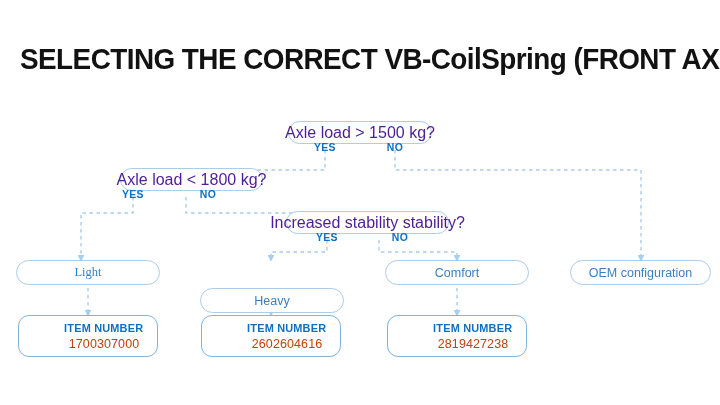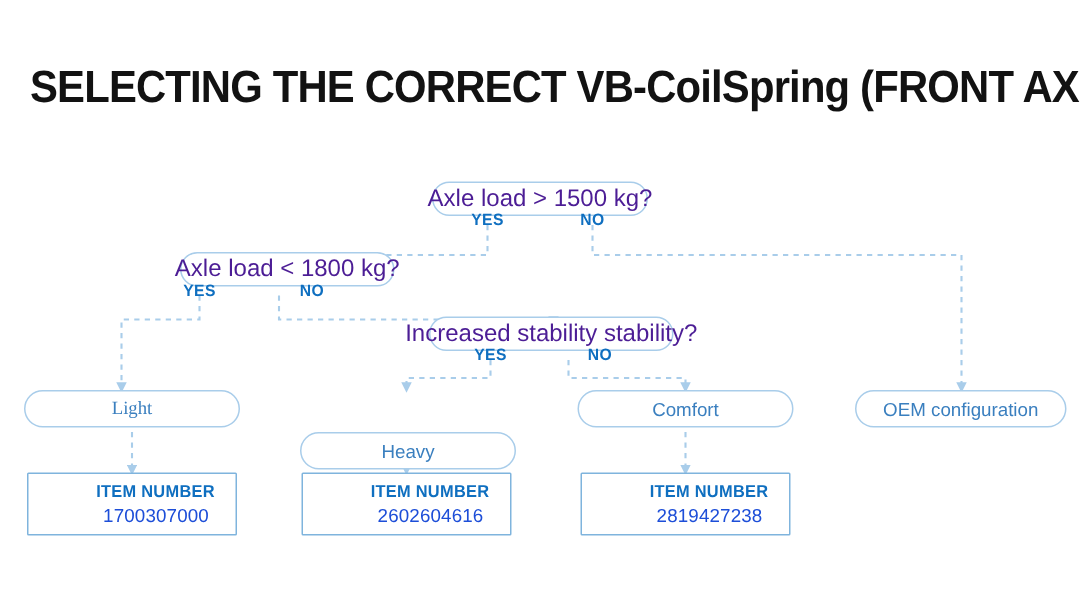--- a/index.html
+++ b/index.html
@@ -56,35 +56,35 @@
   .node.result{
     border:1px solid #a9cdea;
     border-radius:13px;
     height:25px;
     font-size:12.5px;
     color:#3a7fbf;
     white-space:nowrap;
   }
   .node.item{
     border:1.6px solid #7fb4dd;
-    border-radius:1px;
+    border-radius:11px;
     height:42px;
     padding-top:1px;
     padding-left:32px;
   }
   .item-title{
     font-size:11.5px;
     font-weight:bold;
     color:#0f6fc0;
     letter-spacing:0.2px;
     transform:scaleX(0.95);
   }
   .item-number{
     font-size:12.5px;
-    color:#1d4ed8;
+    color:#c2410c;
     margin-top:3px;
     letter-spacing:0.1px;
   }
 
   
   .branch-label{
     position:absolute;
     font-size:11px;
     font-weight:bold;
     color:#0f6fc0;

